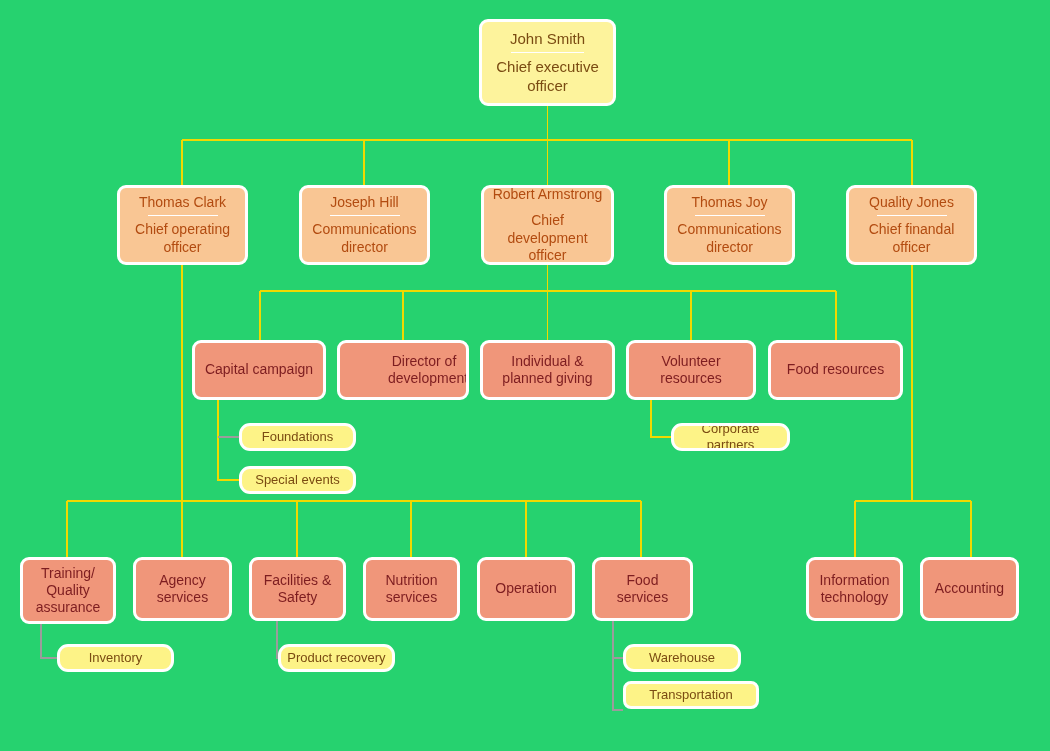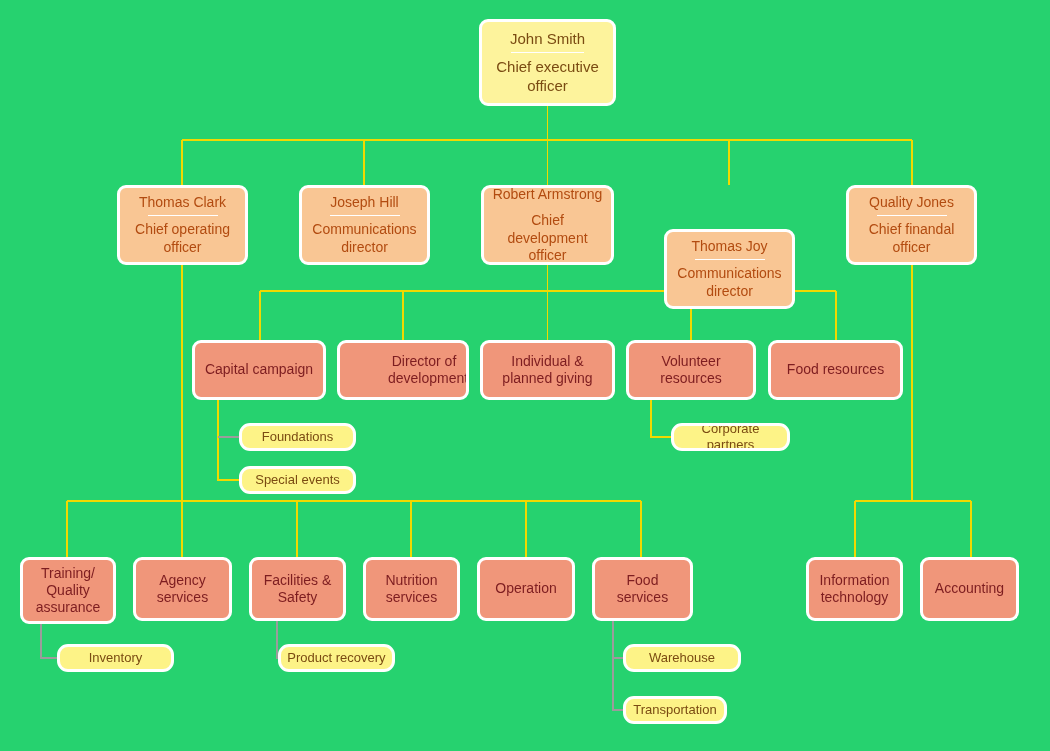--- a/index.html
+++ b/index.html
@@ -137,21 +137,21 @@
     <div class="node style-vp" style="left: 299px; top: 185px; width: 131px; height: 80px;">
       <span class="title">Joseph Hill</span>
       <div class="rule"></div>
       <span class="sub">Communications director</span>
     </div>
     <div class="node style-vp" style="left: 481px; top: 185px; width: 133px; height: 80px;">
       <span class="title">Robert Armstrong</span>
       <div class="rule"></div>
       <span class="sub">Chief development officer</span>
     </div>
-    <div class="node style-vp" style="left: 664px; top: 185px; width: 131px; height: 80px; margin-top: 44px;">
+    <div class="node style-vp" style="left: 664px; top: 185px; width: 131px; height: 80px;">
       <span class="title">Thomas Joy</span>
       <div class="rule"></div>
       <span class="sub">Communications director</span>
     </div>
     <div class="node style-vp" style="left: 846px; top: 185px; width: 131px; height: 80px;">
       <span class="title">Quality Jones</span>
       <div class="rule"></div>
       <span class="sub">Chief finandal officer</span>
     </div>
     <div class="node style-dept" style="left: 192px; top: 340px; width: 134px; height: 60px;">
@@ -204,16 +204,16 @@
     </div>
     <div class="node style-leaf" style="left: 57px; top: 644px; width: 117px; height: 28px;">
       <span class="title">Inventory</span>
     </div>
     <div class="node style-leaf" style="left: 278px; top: 644px; width: 117px; height: 28px;">
       <span class="title">Product recovery</span>
     </div>
     <div class="node style-leaf" style="left: 623px; top: 644px; width: 118px; height: 28px;">
       <span class="title">Warehouse</span>
     </div>
-    <div class="node style-leaf" style="left: 623px; top: 696px; width: 104px; height: 28px;">
+    <div class="node style-leaf" style="left: 623px; top: 681px; width: 136px; height: 28px; border-radius: 8px;">
       <span class="title">Transportation</span>
     </div>
   </div>
 
 </body></html>

